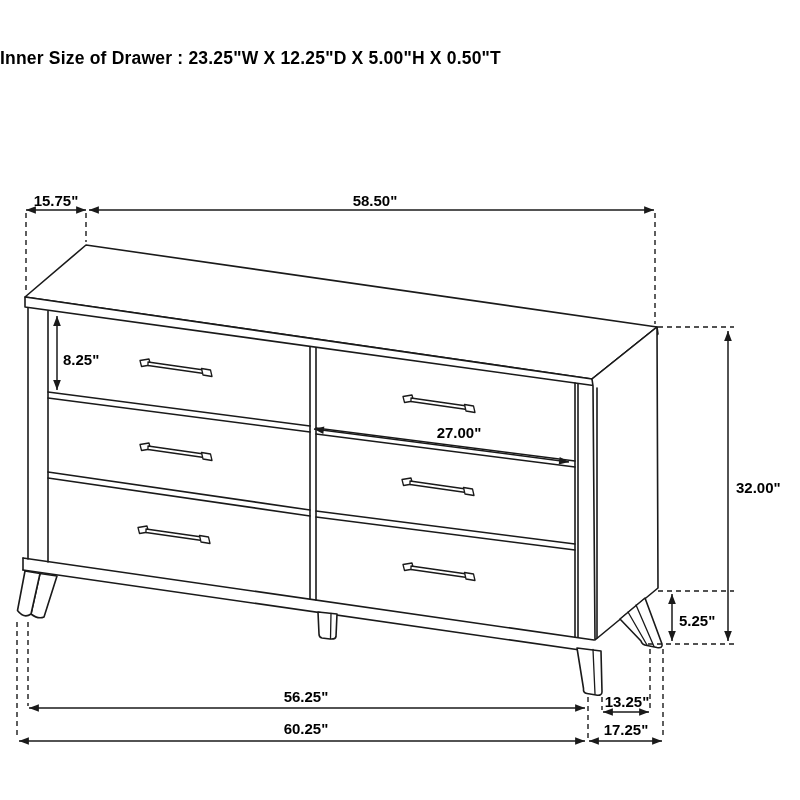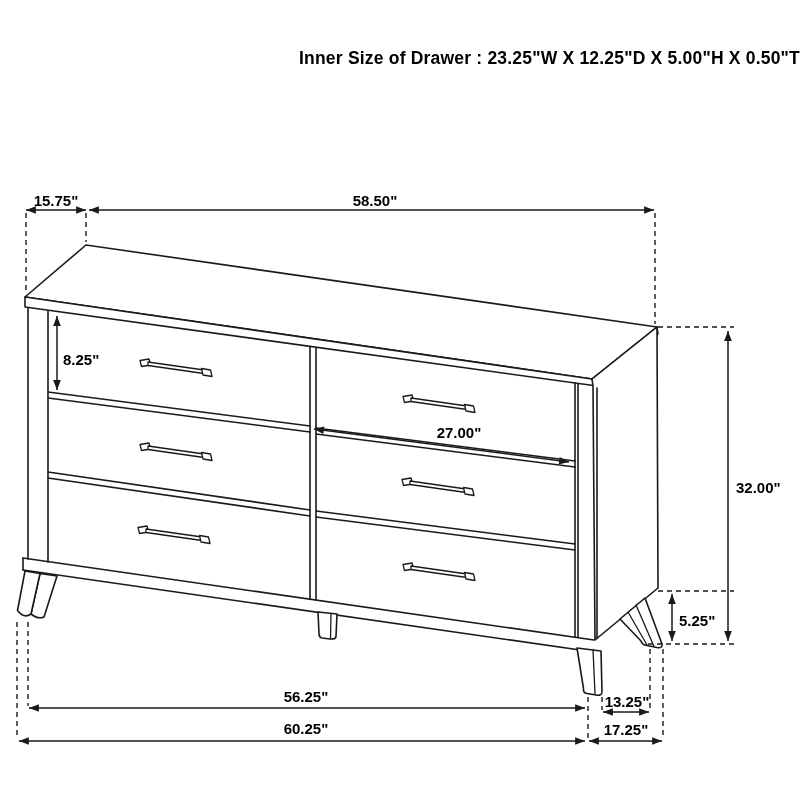--- a/index.html
+++ b/index.html
@@ -1,19 +1,19 @@
 <!DOCTYPE html>
 <html><head>
 <meta charset="utf-8">
 <style>
   html,body{margin:0;padding:0;background:#ffffff;}
   body{width:800px;height:800px;position:relative;font-family:"Liberation Sans",sans-serif;overflow:hidden;}
   .page-title{
     position:absolute;top:48px;left:0;width:800px;
-    text-align:right;font-size:17.5px;font-weight:bold;color:#000;
+    text-align:left;font-size:17.5px;font-weight:bold;color:#000;
     letter-spacing:.2px;white-space:nowrap;
   }
   svg.diagram{position:absolute;top:0;left:0;}
   .ln{fill:none;stroke:#1a1a1a;stroke-width:1.6;stroke-linecap:round;stroke-linejoin:round;}
   .fc{fill:#ffffff;stroke:#1a1a1a;stroke-width:1.6;stroke-linejoin:round;}
   .thin{stroke-width:1.3;}
   .dim{fill:none;stroke:#1a1a1a;stroke-width:1.5;}
   .dsh{fill:none;stroke:#1a1a1a;stroke-width:1.4;stroke-dasharray:5 4;}
   .dlbl{font-family:"Liberation Sans",sans-serif;font-size:15px;font-weight:bold;fill:#000;}
 </style>

